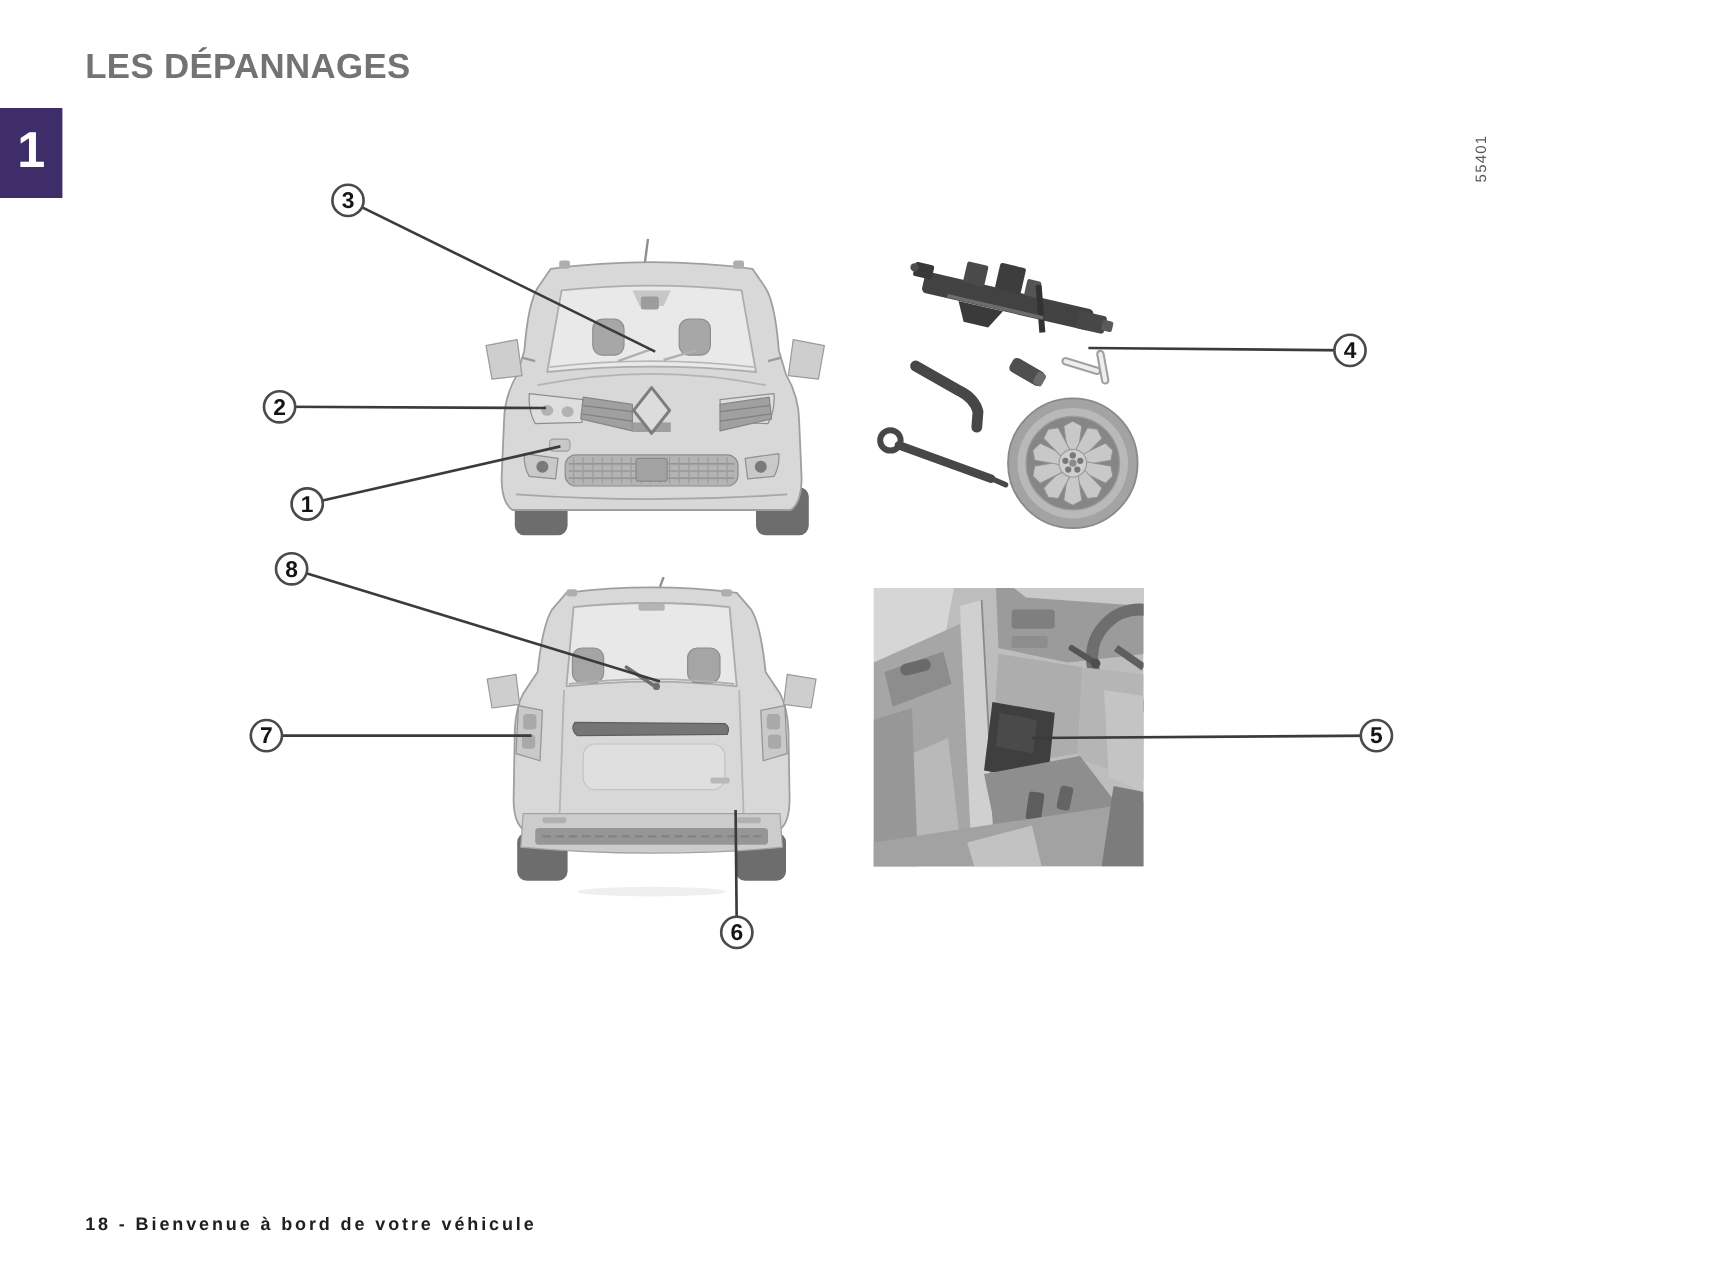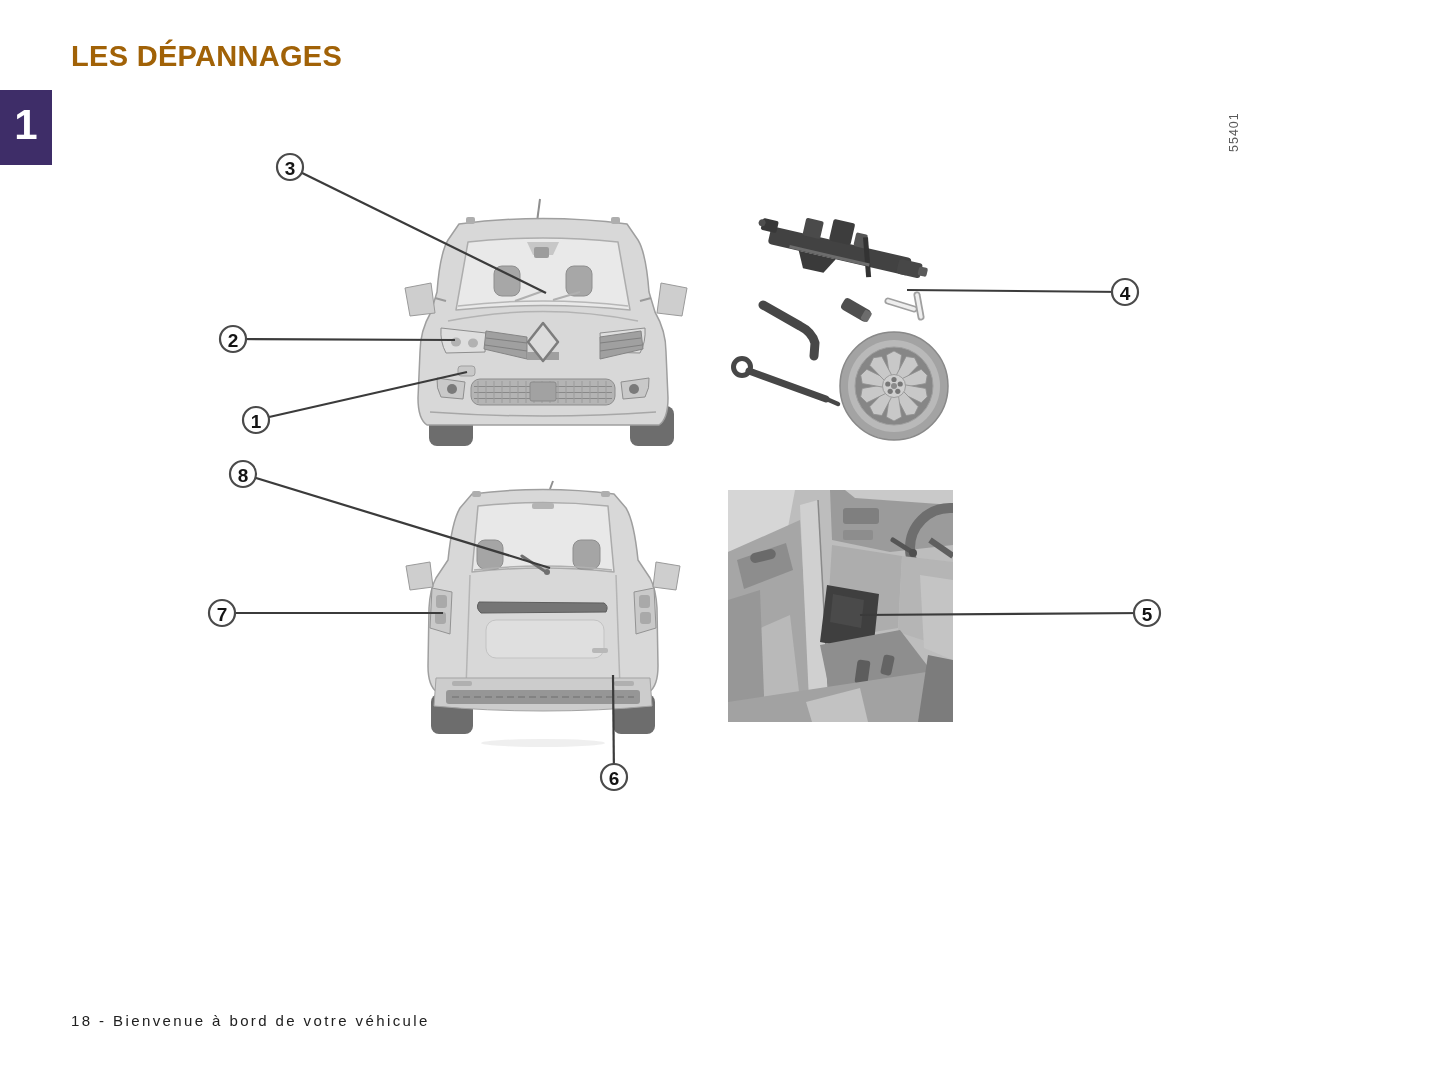--- a/index.html
+++ b/index.html
@@ -2,33 +2,33 @@
 <html><head>
 <meta charset="utf-8">
 <style>
   html,body{margin:0;padding:0;background:#ffffff;}
   body{
     width:1445px;height:1070px;position:relative;overflow:hidden;
     font-family:"Liberation Sans", sans-serif;color:#1a1a1a;
   }
   .page-title{
     position:absolute;left:71px;top:40px;margin:0;
-    font-size:29px;font-weight:700;letter-spacing:.3px;color:#a16207;
+    font-size:29px;font-weight:700;letter-spacing:.3px;color:#737373;
   }
   .chapter-tab{
     position:absolute;left:0;top:90px;width:52px;height:75px;
     background:#3E2D68;display:flex;align-items:center;justify-content:center;
   }
   .chapter-tab span{
     color:#ffffff;font-size:42px;font-weight:700;line-height:1;
     transform:translateY(-3px);
   }
   .page-footer{
     position:absolute;left:71px;top:1012px;
-    font-size:15px;font-weight:400;letter-spacing:2.4px;color:#202020;
+    font-size:15px;font-weight:700;letter-spacing:2.4px;color:#202020;
     white-space:nowrap;
   }
   svg.diagram{position:absolute;left:0;top:0;}
   .callout-num{
     font-family:"Liberation Sans", sans-serif;
     font-size:19px;font-weight:700;fill:#141414;
   }
   .figcode{
     font-family:"Liberation Sans", sans-serif;
     font-size:12.5px;fill:#585858;letter-spacing:1px;

